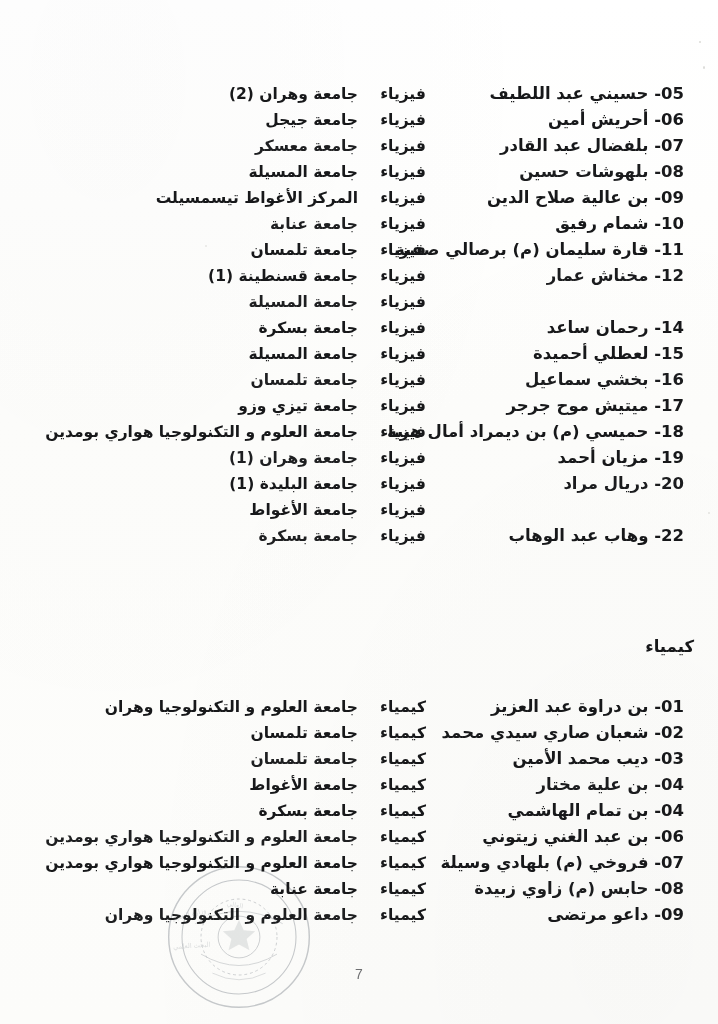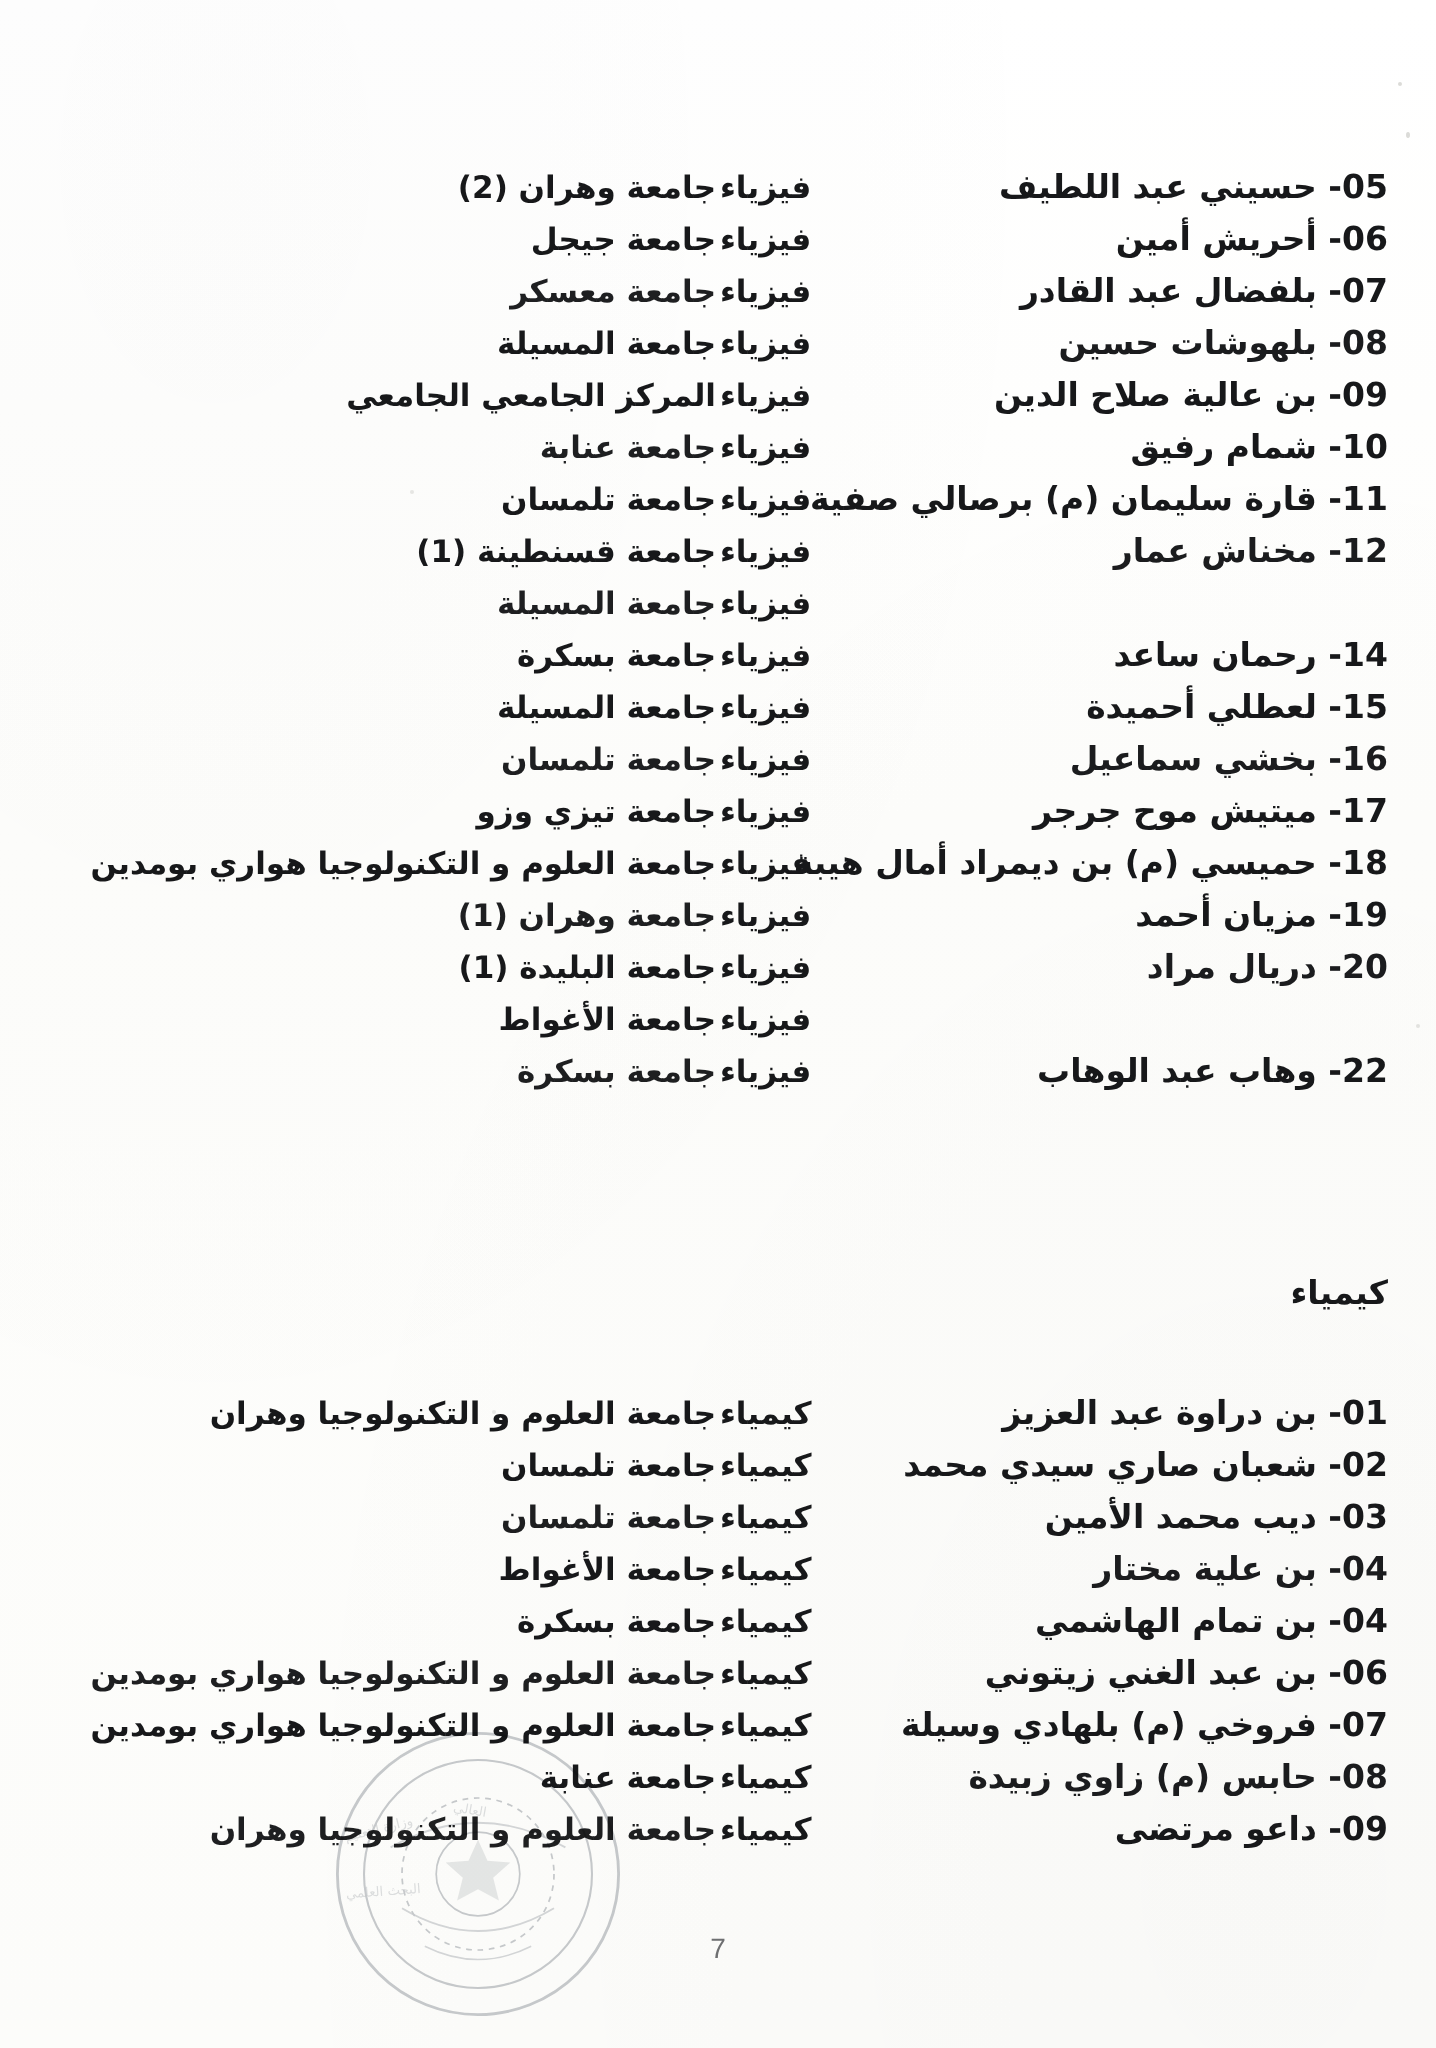--- a/index.html
+++ b/index.html
@@ -51,29 +51,29 @@
 
   .cell {
     position: absolute;
     white-space: nowrap;
     font-weight: 700;
     line-height: 26px;
   }
 
   
   .c-name {
-    right: 24px;
+    right: 34px;
     font-size: 16.5px;
     letter-spacing: 0px;
   }
   
   .c-field {
     right: 272px;
     width: 86px;
-    text-align: left;
+    text-align: center;
     font-size: 15.5px;
   }
   
   .c-univ {
     right: 360px;
     font-size: 15.5px;
     text-align: left;
   }
 
   
@@ -144,21 +144,21 @@
         <span class="cell c-univ">جامعة معسكر</span>
       </div>
       <div class="row">
         <span class="cell c-name">08- بلهوشات حسين</span>
         <span class="cell c-field">فيزياء</span>
         <span class="cell c-univ">جامعة المسيلة</span>
       </div>
       <div class="row">
         <span class="cell c-name">09- بن عالية صلاح الدين</span>
         <span class="cell c-field">فيزياء</span>
-        <span class="cell c-univ">المركز الجامعي الجامعي</span>
+        <span class="cell c-univ">المركز الأغواط تيسمسيلت</span>
       </div>
       <div class="row">
         <span class="cell c-name">10- شمام رفيق</span>
         <span class="cell c-field">فيزياء</span>
         <span class="cell c-univ">جامعة عنابة</span>
       </div>
       <div class="row">
         <span class="cell c-name">11- قارة سليمان (م) برصالي صفية</span>
         <span class="cell c-field">فيزياء</span>
         <span class="cell c-univ">جامعة تلمسان</span>

